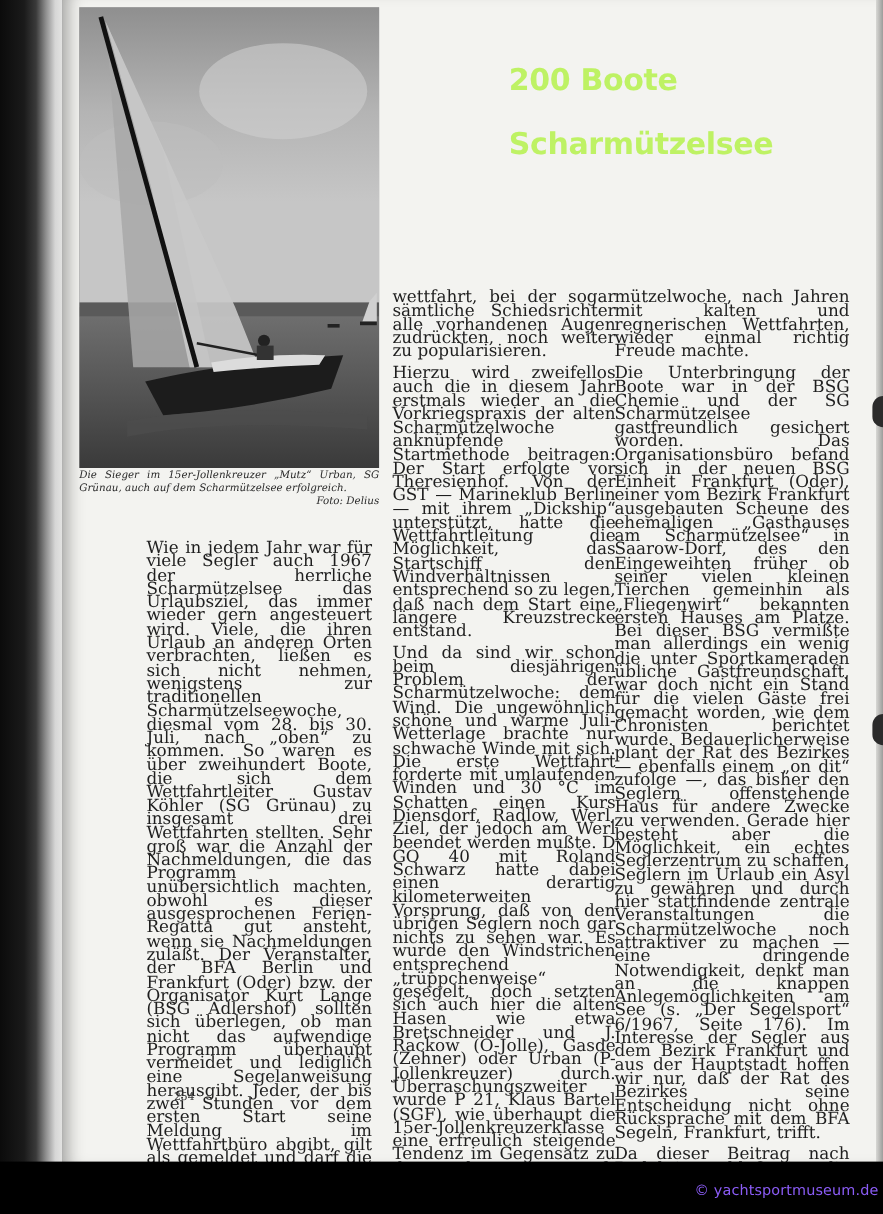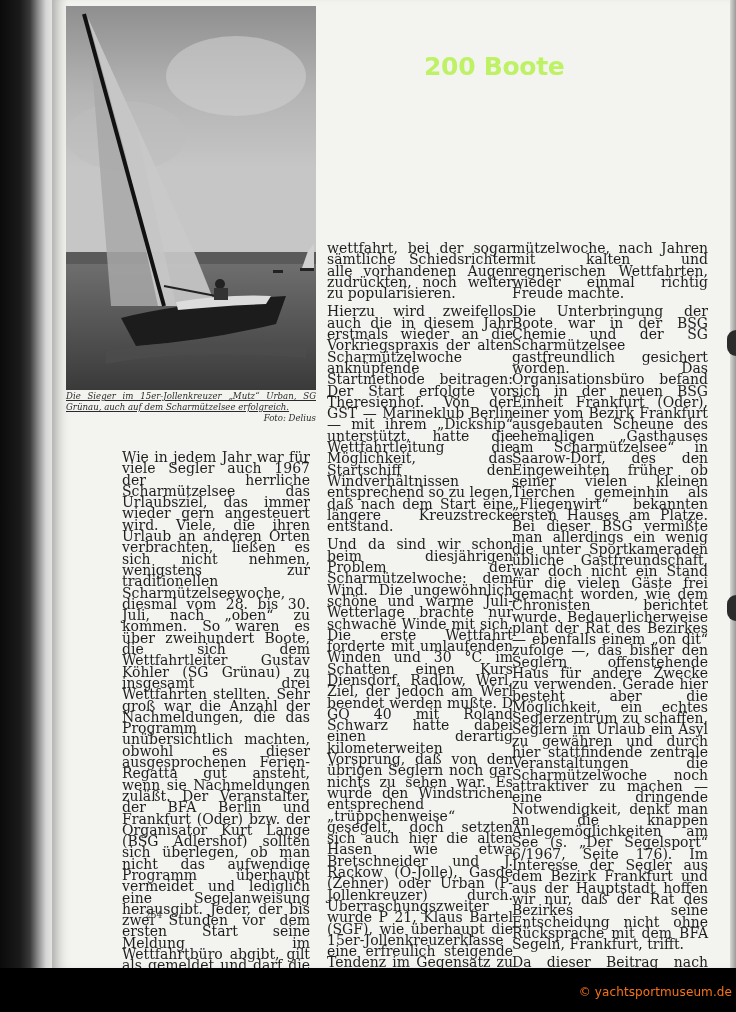--- a/index.html
+++ b/index.html
@@ -29,21 +29,20 @@
       position: absolute; left: 66px; top: 6px; width: 250px; height: 384px;
       background: #999;
       overflow: hidden;
     }
     .photo svg { display: block; }
     .caption {
       position: absolute; left: 66px; top: 391px; width: 250px;
       font-family: "DejaVu Serif", serif; font-style: italic;
       font-size: 8.6px; line-height: 11px; color: #2a2a2a;
       text-align: justify;
-      text-decoration: underline;
     }
     .caption .credit { float: right; }
     .headline {
       position: absolute; left: 424px; top: 40px; width: 300px;
       font-family: "DejaVu Sans", sans-serif; font-weight: bold;
       font-size: 25px; line-height: 53px; color: #bef264;
       letter-spacing: -0.3px;
     }
     .headline div { white-space: nowrap; }
     .col {
@@ -56,21 +55,21 @@
     .col-1 { left: 122px; top: 452px; width: 188px; }
     .col-2 { left: 327px; top: 243px; width: 186px; }
     .col-3 { left: 512px; top: 243px; width: 196px; }
     .col-3 .sig { float: right; margin-left: 36px; }
     .page-number {
       position: absolute; left: 145px; top: 910px;
       font-family: "DejaVu Serif", serif; font-size: 9px; color: #333;
     }
     .watermark {
       position: absolute; right: 4px; top: 985px;
-      font-family: "DejaVu Sans", sans-serif; font-size: 12px; color: #f97316;
+      font-family: "DejaVu Sans", sans-serif; font-size: 12px; color: #8b5cf6;
       letter-spacing: 0.1px;
       text-align: center;
     }
     .binding-mark {
       position: absolute; left: 727px; width: 9px; height: 26px;
       background: #2b2b2b; border-radius: 9px 0 0 9px;
     }
   </style>
 </head>
 <body>
@@ -114,20 +113,21 @@
   </svg>
 </div>
 
 <div class="caption">
   <span>Die Sieger im 15er-Jollenkreuzer „Mutz“ Urban, SG Grünau, auch auf dem Scharmützelsee erfolgreich.</span>
   <span class="credit">Foto: Delius</span>
 </div>
 
 <div class="headline">
   <div>200 Boote</div>
+  <div>Scharmützelsee</div>
 </div>
 
 <div class="col col-1">
   <p>Wie in jedem Jahr war für viele Segler auch 1967 der herrliche Scharmützelsee das Urlaubsziel, das immer wieder gern angesteuert wird. Viele, die ihren Urlaub an anderen Orten verbrachten, ließen es sich nicht nehmen, wenigstens zur traditionellen Scharmützelseewoche, diesmal vom 28. bis 30. Juli, nach „oben“ zu kommen. So waren es über zweihundert Boote, die sich dem Wettfahrtleiter Gustav Köhler (SG Grünau) zu insgesamt drei Wettfahrten stellten. Sehr groß war die Anzahl der Nachmeldungen, die das Programm unübersichtlich machten, obwohl es dieser ausgesprochenen Ferien-Regatta gut ansteht, wenn sie Nachmeldungen zuläßt. Der Veranstalter, der BFA Berlin und Frankfurt (Oder) bzw. der Organisator Kurt Lange (BSG Adlershof) sollten sich überlegen, ob man nicht das aufwendige Programm überhaupt vermeidet und lediglich eine Segelanweisung herausgibt. Jeder, der bis zwei Stunden vor dem ersten Start seine Meldung im Wettfahrtbüro abgibt, gilt als gemeldet und darf die Wettfahrtreihe mitsegeln. Die Kinder- und Jugendausscheidungen zur Spartakiade bei der SV Dynamo haben das in diesem Jahr schon sehr praktisch demonstriert. Ob man durch entsprechende Propagierung ausnahmsweise auch einmal nicht dem BDS angehörende Segler „mitfahren“ lassen sollte, dürfte einige Erwägungen der Veranstalter wert sein. Die vorher nicht festlegbare Anzahl der einzukaufenden Preise sollte hier kein Hinderungsgrund sein, diese Freundschafts-</p>
 </div>
 
 <div class="col col-2">
   <p>wettfahrt, bei der sogar sämtliche Schiedsrichter alle vorhandenen Augen zudrückten, noch weiter zu popularisieren.</p>
   <p>Hierzu wird zweifellos auch die in diesem Jahr erstmals wieder an die Vorkriegspraxis der alten Scharmützelwoche anknüpfende Startmethode beitragen: Der Start erfolgte vor Theresienhof. Von der GST — Marineklub Berlin — mit ihrem „Dickship“ unterstützt, hatte die Wettfahrtleitung die Möglichkeit, das Startschiff den Windverhältnissen entsprechend so zu legen, daß nach dem Start eine längere Kreuzstrecke entstand.</p>
   <p>Und da sind wir schon beim diesjährigen Problem der Scharmützelwoche: dem Wind. Die ungewöhnlich schöne und warme Juli-Wetterlage brachte nur schwache Winde mit sich. Die erste Wettfahrt forderte mit umlaufenden Winden und 30 °C im Schatten einen Kurs Diensdorf, Radlow, Werl, Ziel, der jedoch am Werl beendet werden mußte. D GO 40 mit Roland Schwarz hatte dabei einen derartig kilometerweiten Vorsprung, daß von den übrigen Seglern noch gar nichts zu sehen war. Es wurde den Windstrichen entsprechend „trüppchenweise“ gesegelt, doch setzten sich auch hier die alten Hasen wie etwa Bretschneider und J. Rackow (O-Jolle), Gasde (Zehner) oder Urban (P-Jollenkreuzer) durch. Überraschungszweiter wurde P 21, Klaus Bartel (SGF), wie überhaupt die 15er-Jollenkreuzerklasse eine erfreulich steigende Tendenz im Gegensatz zu den langsam aufs Altenteil gehenden 20er-Jollenkreuzern zeigen. — Zwar kann man über den sportlichen Wert einer derartigen Flautentreiberei verschiedener Meinung sein, aber einerseits handelt es sich um eine Ferienregatta, und andererseits war es nicht nur für den Zuschauer äußerst spannend, die sich ständig verschiebende Spitze zu beobachten. Bei einem Beginn von 15.00 Uhr mußten die letzten Piraten um 19.15 Uhr auf der Bahn gezeitet werden. Der Samstag brachte dagegen frischen Wind aus W, der den großen Kurs erst nach Wendisch-Rietz, dann nach Saarow erlaubte. Am Sonntag herrschten wieder die schwachen Winde vor. An allen Tagen war das schönste „Mützenwetter“, so daß die Schar-</p>

